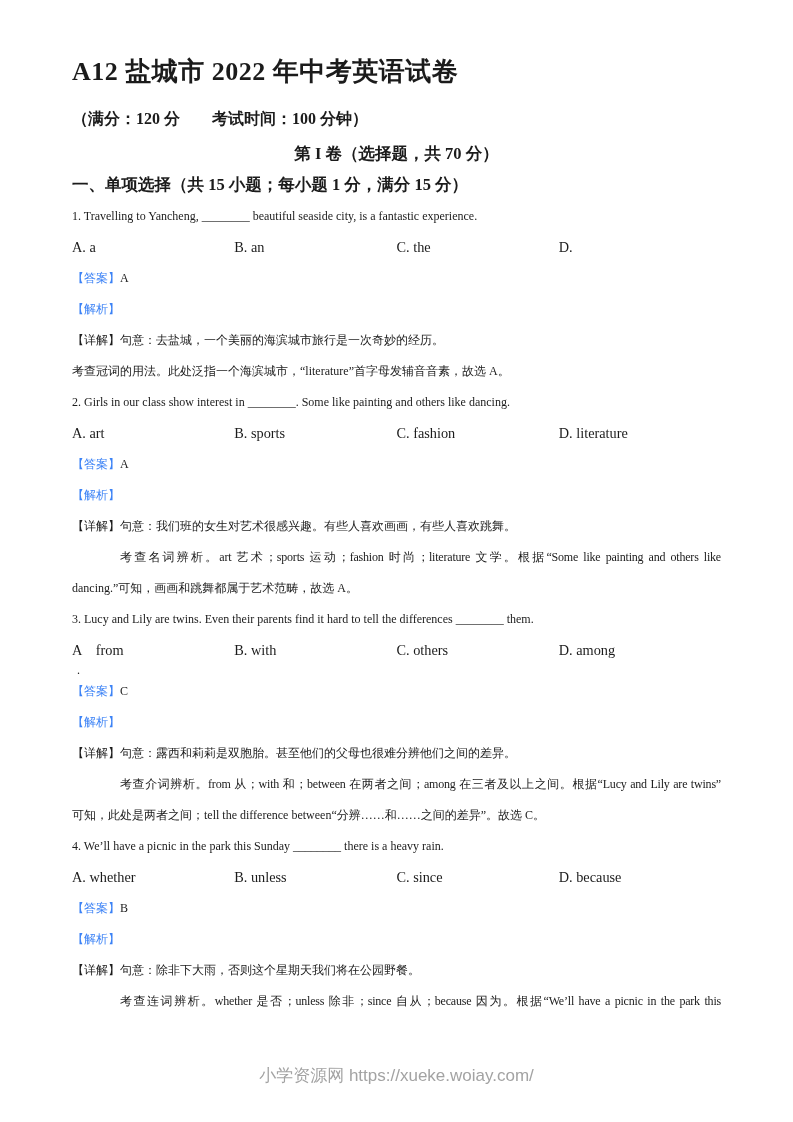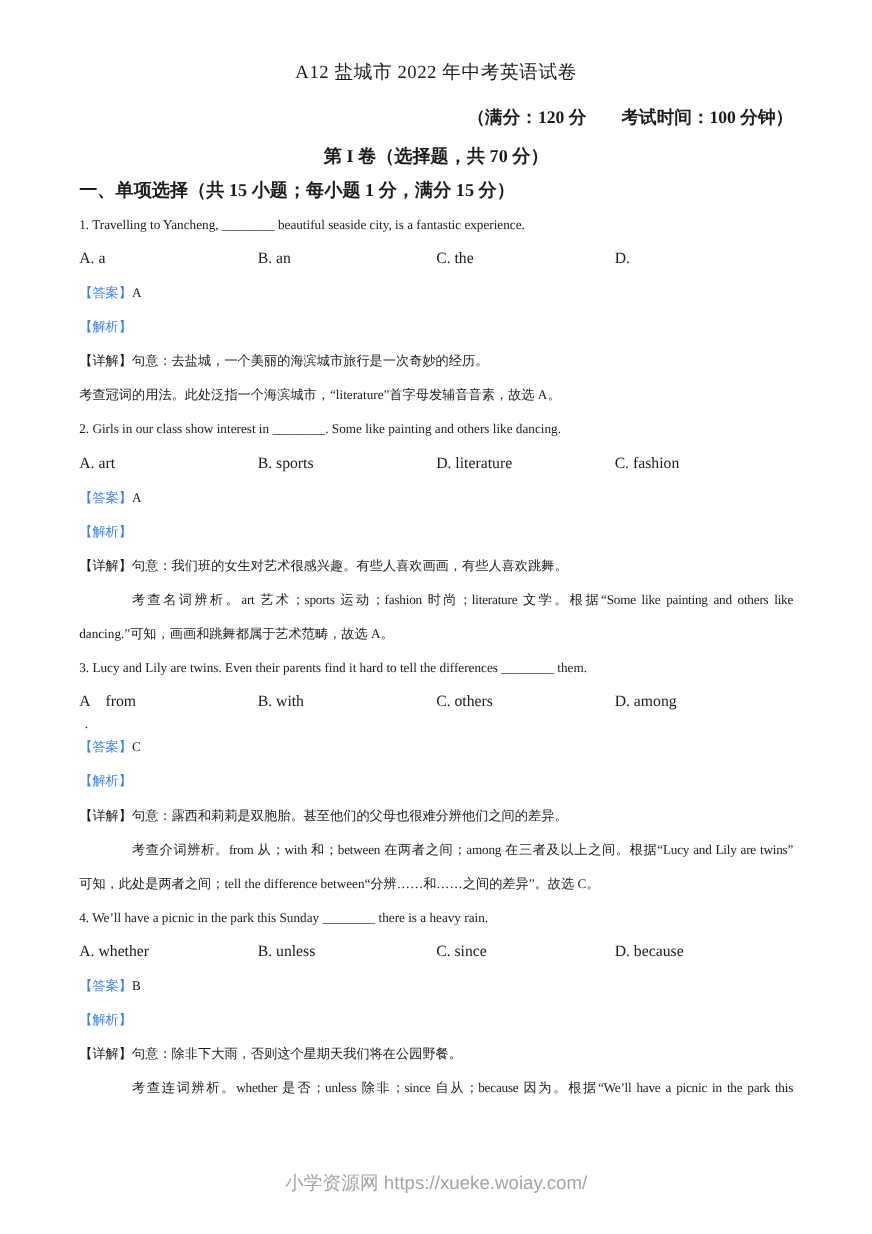--- a/index.html
+++ b/index.html
@@ -14,31 +14,31 @@
     color: #1b1b1b;
     box-sizing: border-box;
   }
   .content {
     position: absolute;
     top: 54px;
     left: 72px;
     width: 649px;
   }
   .doc-title {
-    font-size: 17px;
-    font-weight: normal;
-    text-align: center;
+    font-size: 26px;
+    font-weight: bold;
+    text-align: left;
     margin: 0 0 20px 0;
     white-space: pre;
     letter-spacing: 0.5px;
   }
   .doc-subtitle {
     font-size: 16px;
     font-weight: bold;
-    text-align: right;
+    text-align: left;
     margin: 0 0 13px 0;
     white-space: pre;
   }
   .part-heading {
     font-size: 16.5px;
     font-weight: bold;
     text-align: center;
     margin: 0 0 9px 0;
     white-space: pre;
   }
@@ -109,22 +109,22 @@
             <div class="line">【详解】句意：去盐城，一个美丽的海滨城市旅行是一次奇妙的经历。</div>
             <div class="line">考查冠词的用法。此处泛指一个海滨城市，“literature”首字母发辅音音素，故选 A。</div>
           </div>
   </div>
 
   <div class="question">
     <div class="line">2. Girls in our class show interest in ________. Some like painting and others like dancing.</div>
     <div class="opt-row">
             <div class="opt">A. art</div>
             <div class="opt">B. sports</div>
+            <div class="opt">C. fashion</div>
             <div class="opt">D. literature</div>
-            <div class="opt">C. fashion</div>
           </div>
     <div class="line"><span class="ans-blue">【答案】</span><span>A</span></div>
     <div class="line"><span class="ans-blue">【解析】</span></div>
     <div class="explanation">
             <div class="line">【详解】句意：我们班的女生对艺术很感兴趣。有些人喜欢画画，有些人喜欢跳舞。</div>
             <div class="line just">考查名词辨析。art 艺术；sports 运动；fashion 时尚；literature 文学。根据“Some like painting and others like</div>
             <div class="line">dancing.”可知，画画和跳舞都属于艺术范畴，故选 A。</div>
           </div>
   </div>
 

